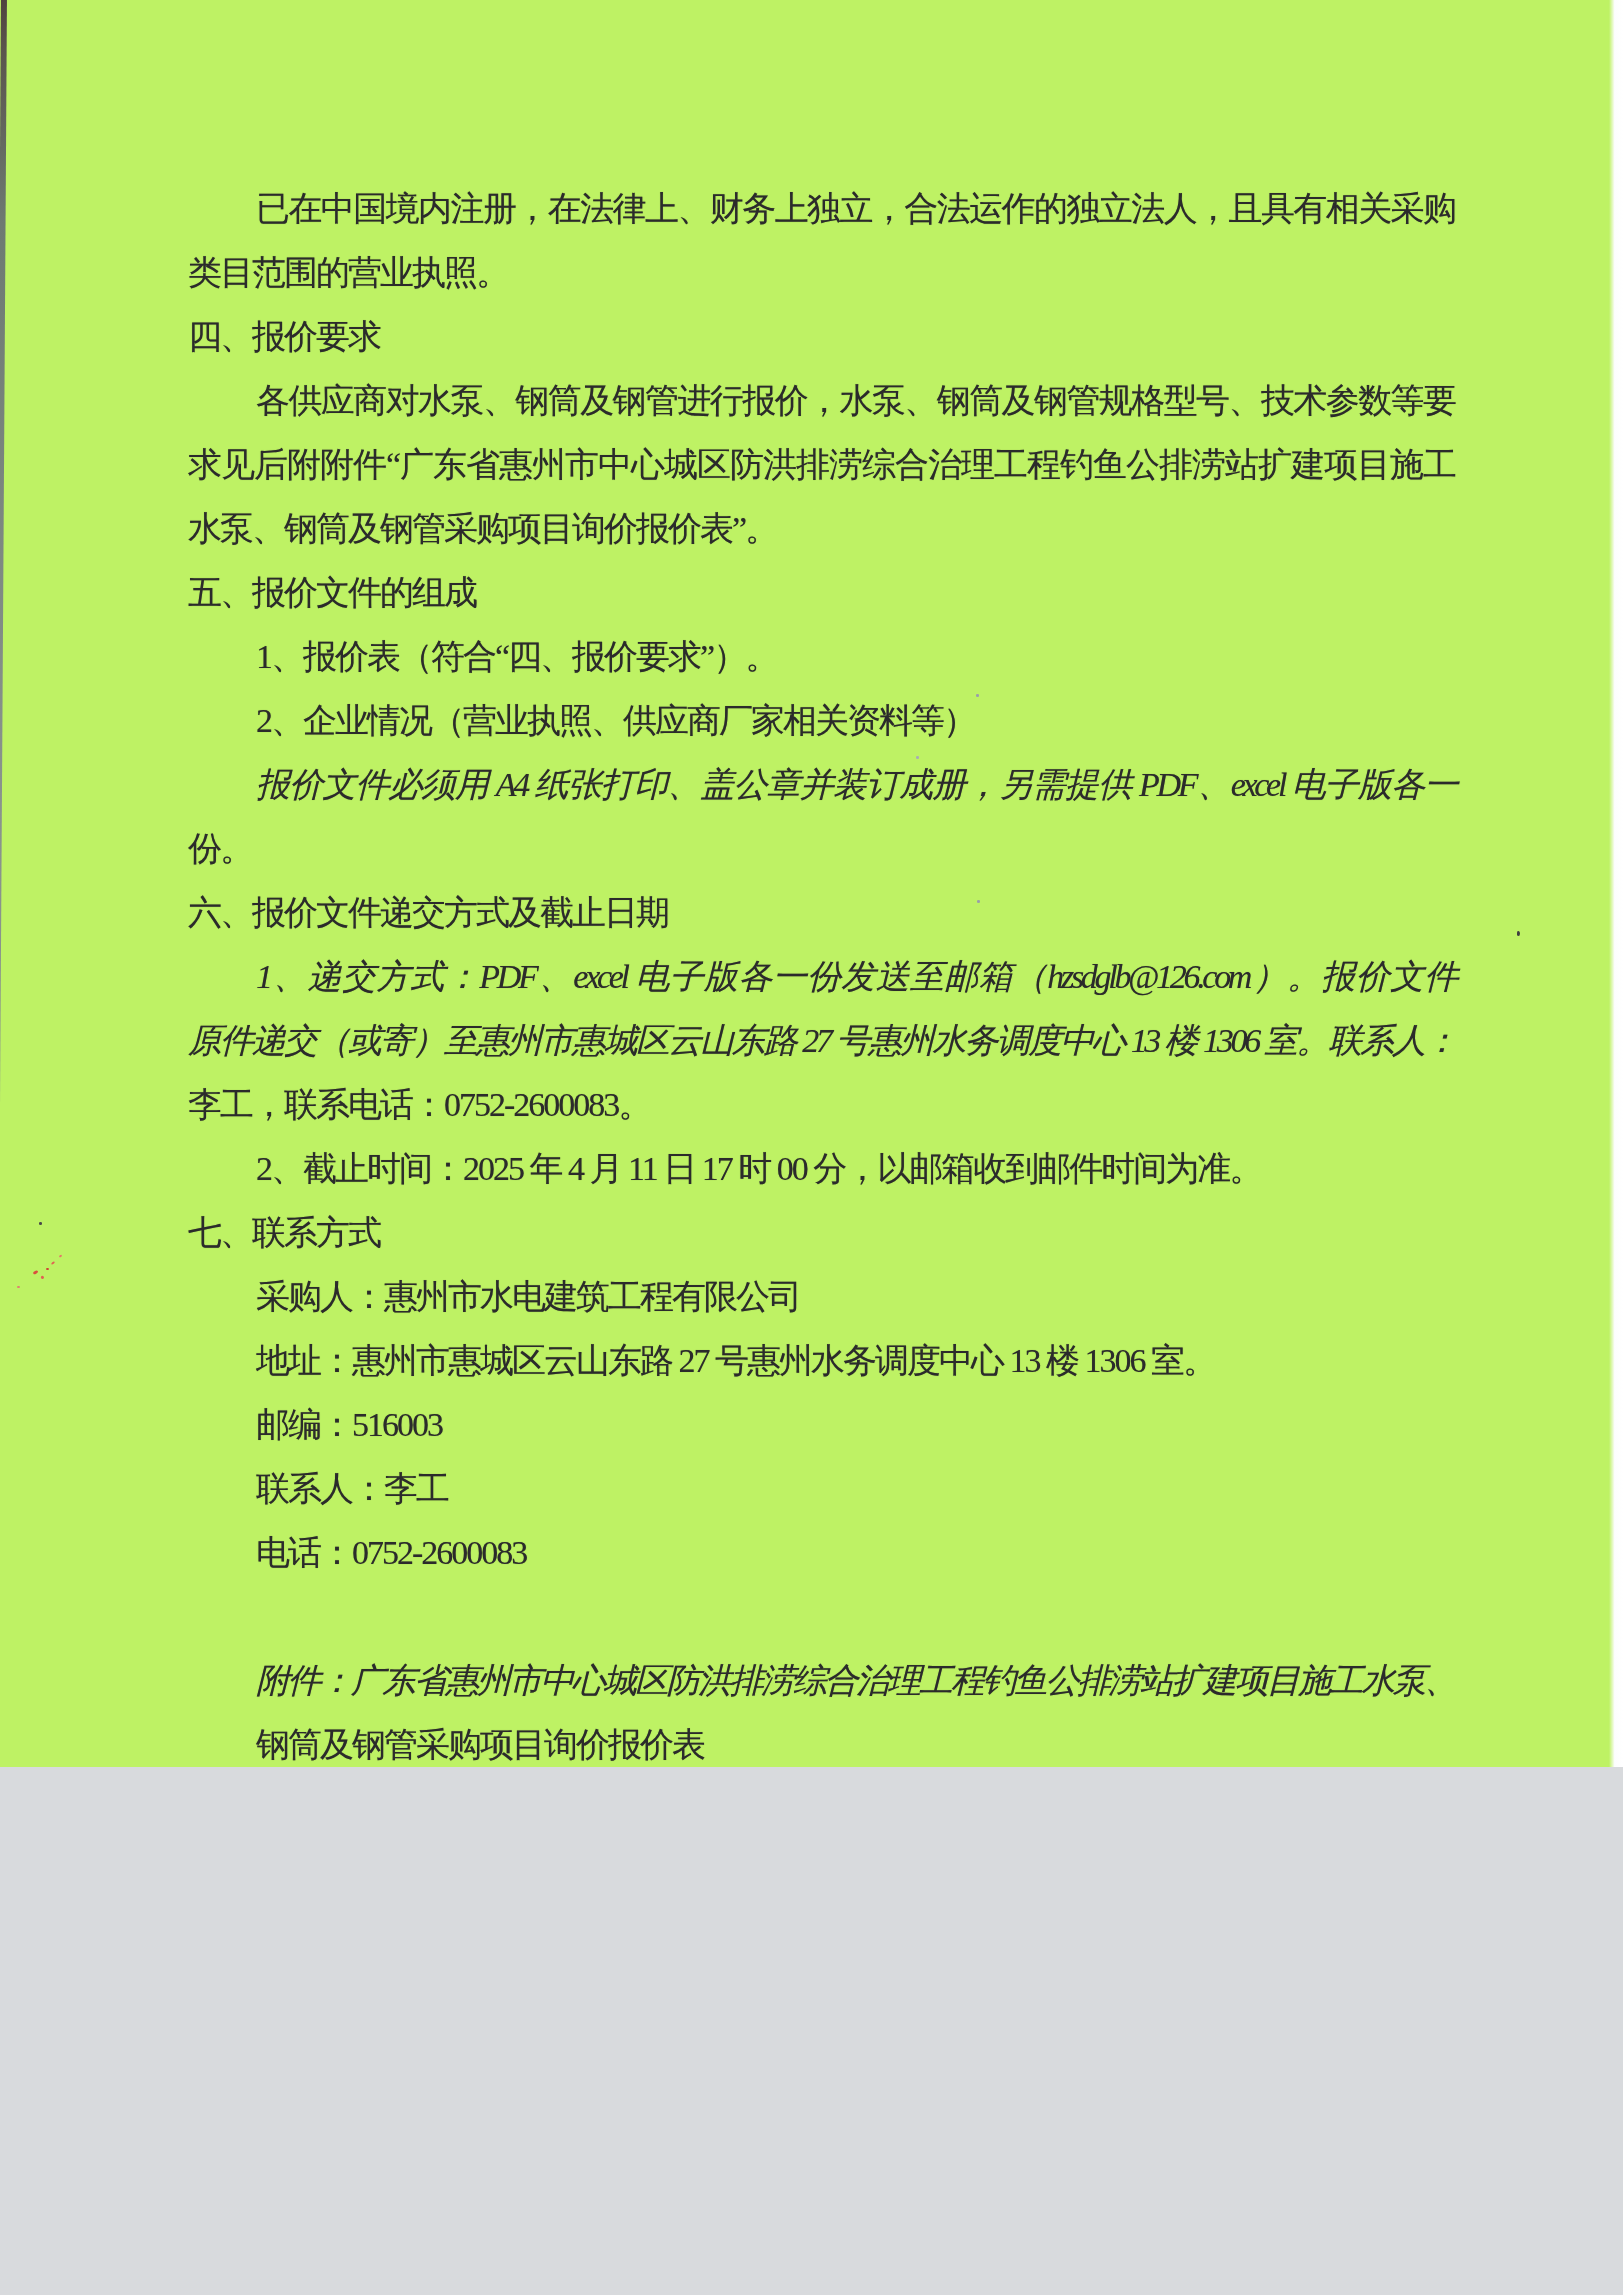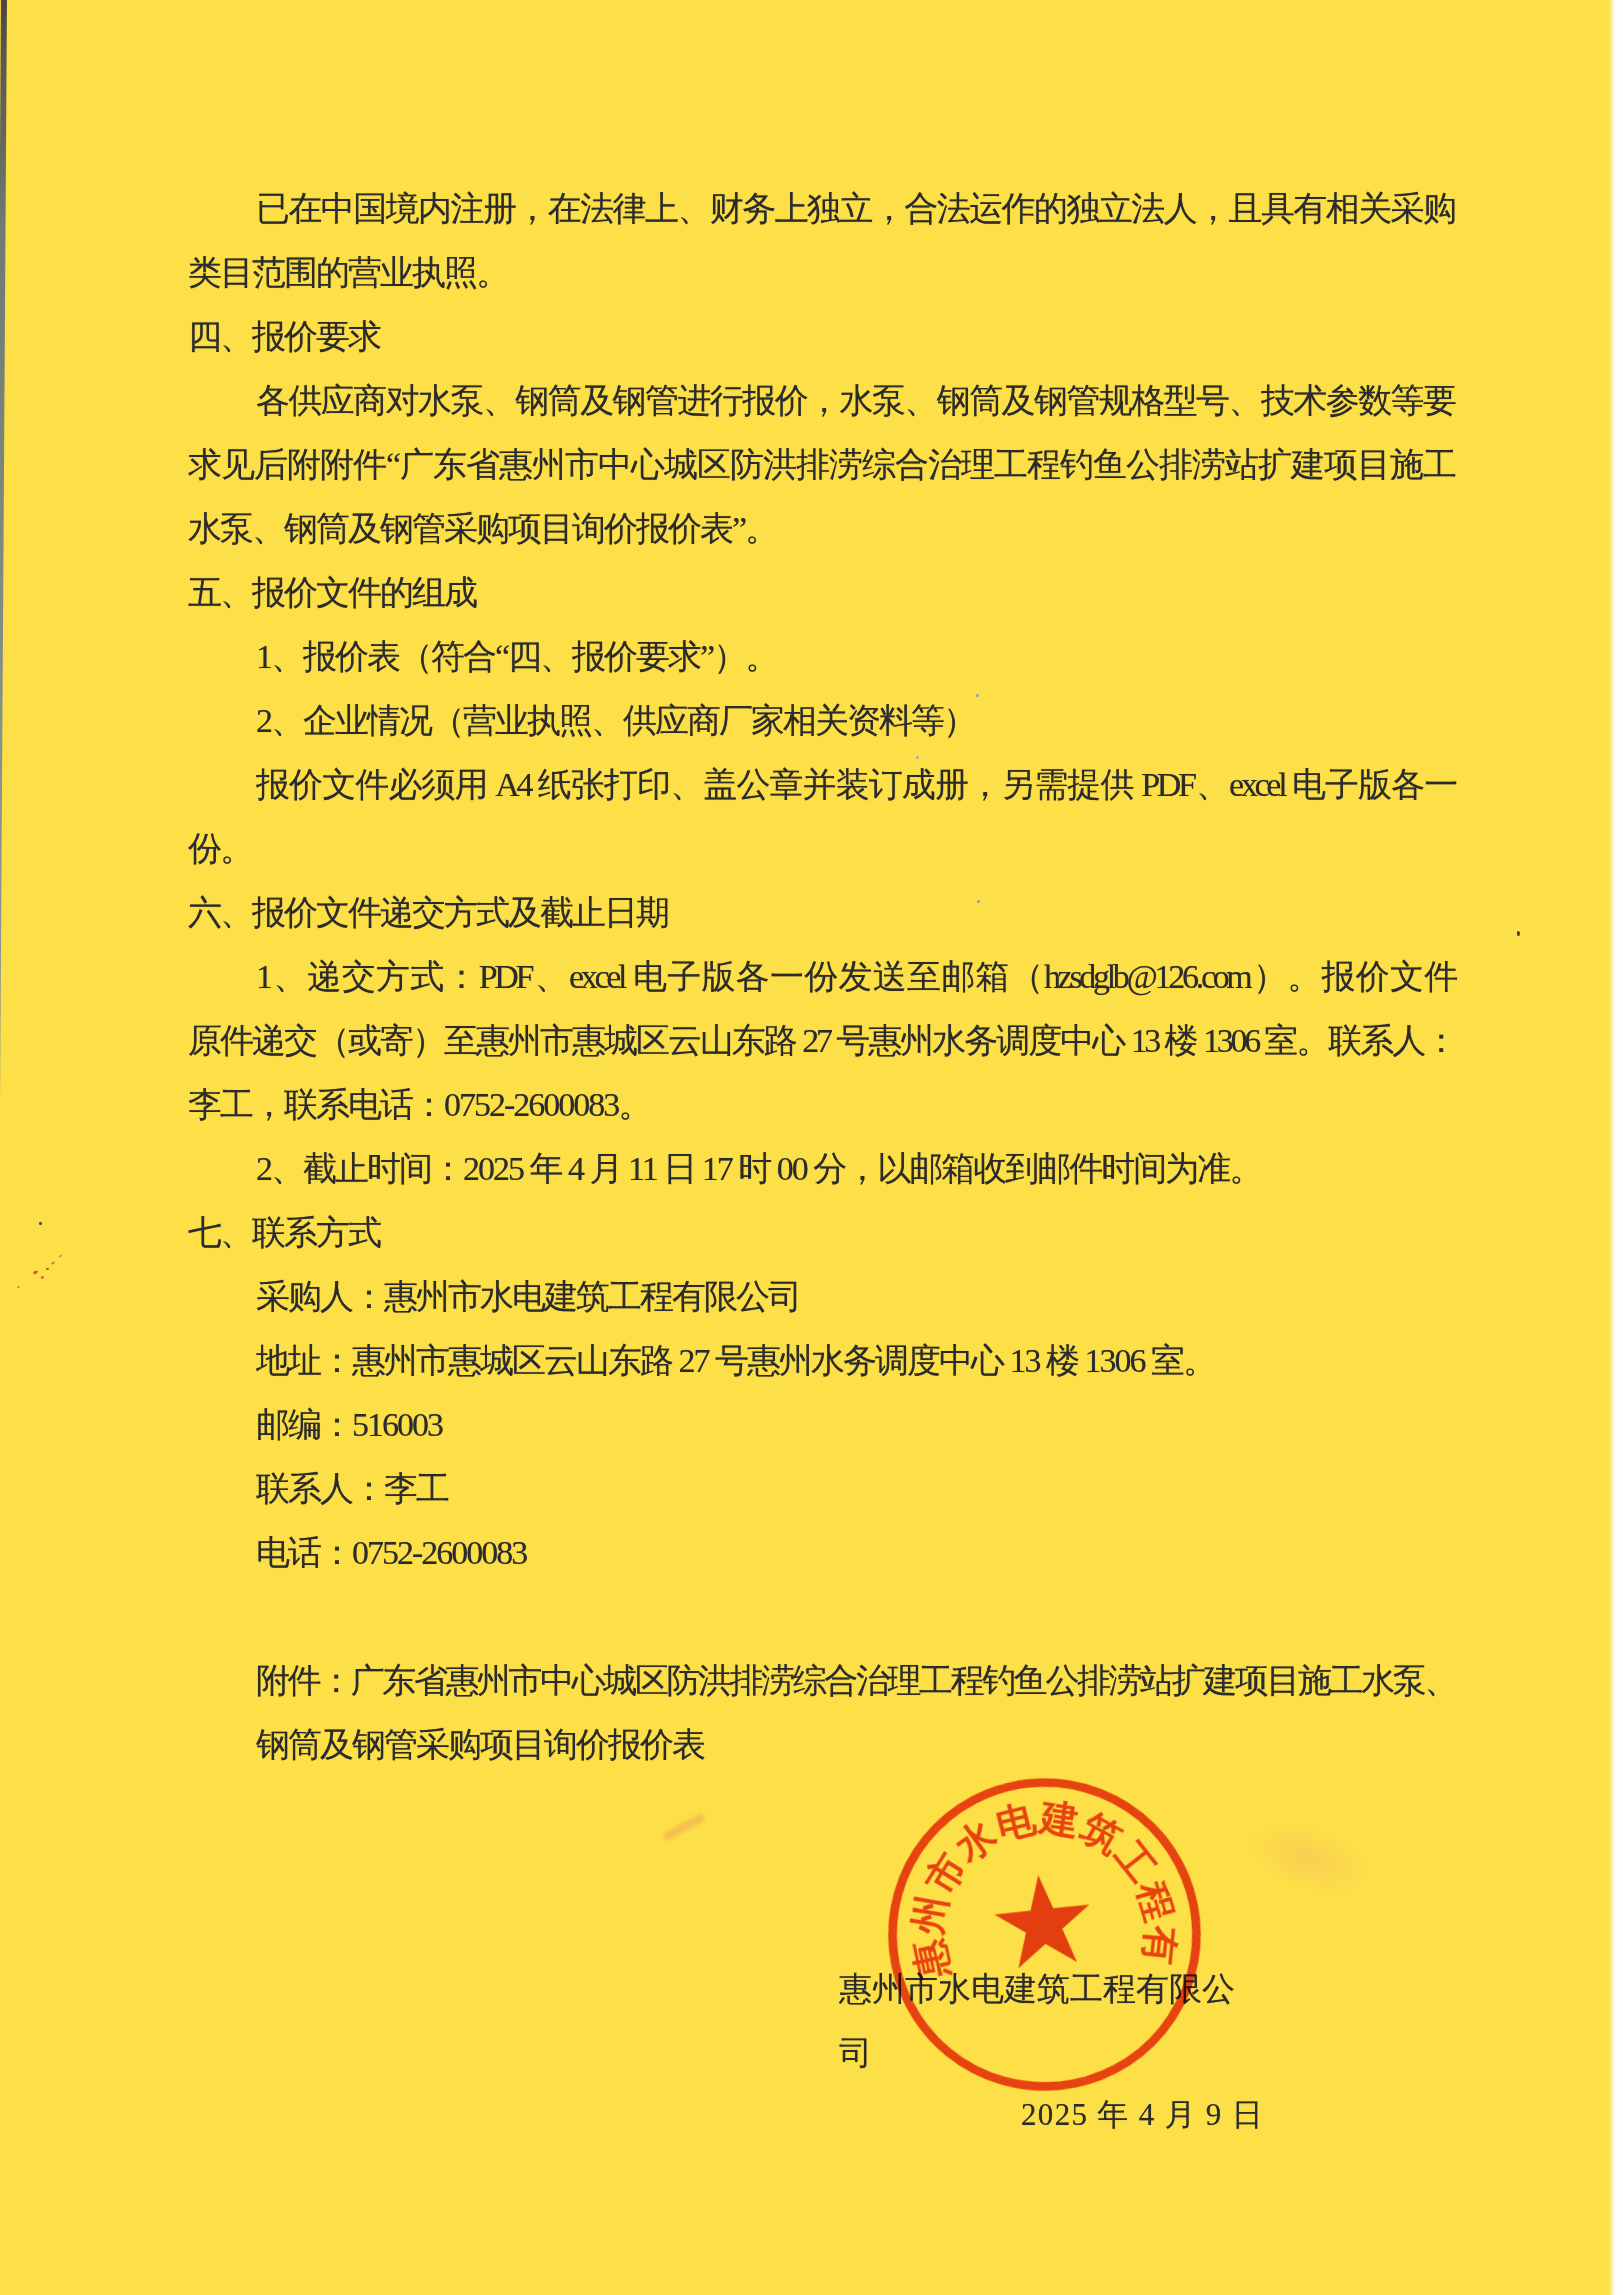--- a/index.html
+++ b/index.html
@@ -1,19 +1,19 @@
 <!DOCTYPE html>
 <html style="font-size:10.5px"><head>
 <meta charset="utf-8">
 <style>
   html,body{margin:0;padding:0;background:#d8dadd;}
   .page{
     position:relative;
-    width:1623px;height:2295px;
-    background:#fde047;
+    width:1623px;height:1767px;
+    background:#bef264;
     overflow:hidden;
     font-family:"Liberation Serif","DejaVu Serif",serif;
     color:#2b2b2b;
   }
   
   .edge-line{
     position:absolute;left:0.7px;top:-7.9px;width:5.9px;height:2316px;
     background:linear-gradient(180deg,#4e413d 0%,#5a544d 2.5%,#6e7a72 10%,#8a948d 35%,#86908a 60%,#7b857f 85%,#8f988f 100%);
     transform:rotate(0.36deg);transform-origin:top left;
   }
@@ -27,21 +27,21 @@
   }
   .line{
     margin:0;
     font-size:34px;line-height:64px;
     letter-spacing:-2px;
     text-align:justify;
     text-shadow:0 0 0.8px rgba(30,30,30,.45);
   }
   .line.indent{text-indent:68px;}
   .line.fill{text-align-last:justify;}
-  .line.tight{letter-spacing:-3.3px;}
+  .line.tight{letter-spacing:-3.3px;font-style:italic;}
   .line.blank{height:64px;}
   
   .signature{
     position:absolute;left:839px;top:1957px;width:425px;
     text-shadow:0 0 0.8px rgba(30,30,30,.45);
   }
   .signature p{margin:0;}
   .sig-company{font-size:33px;line-height:64px;letter-spacing:0;}
   .sig-date{font-size:31px;line-height:59px;text-align:right;letter-spacing:1.3px;}
   

